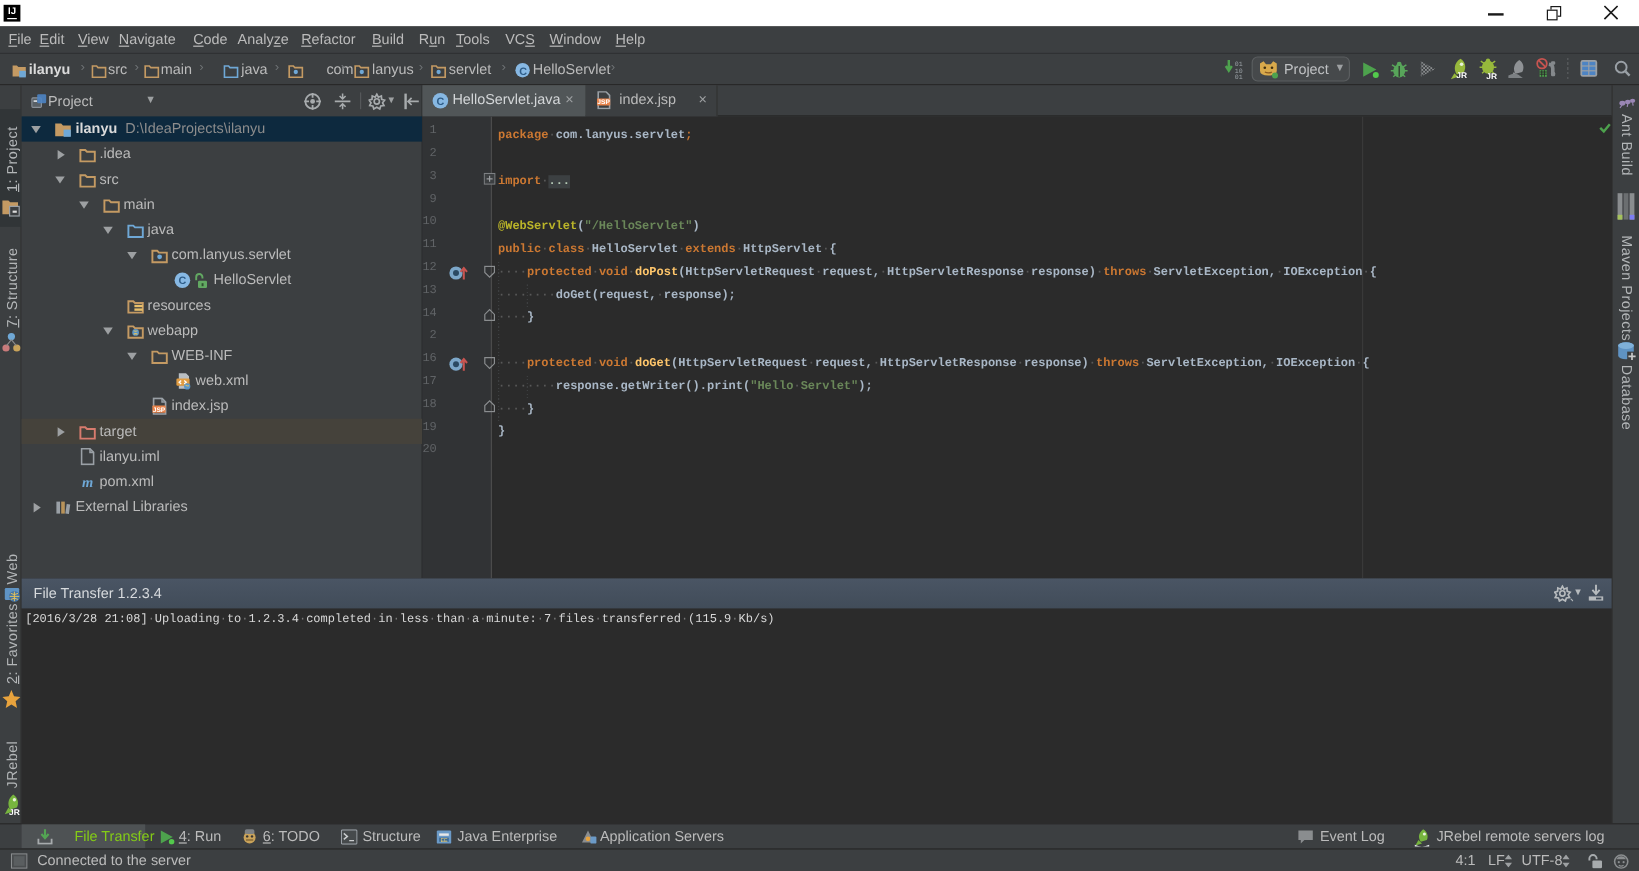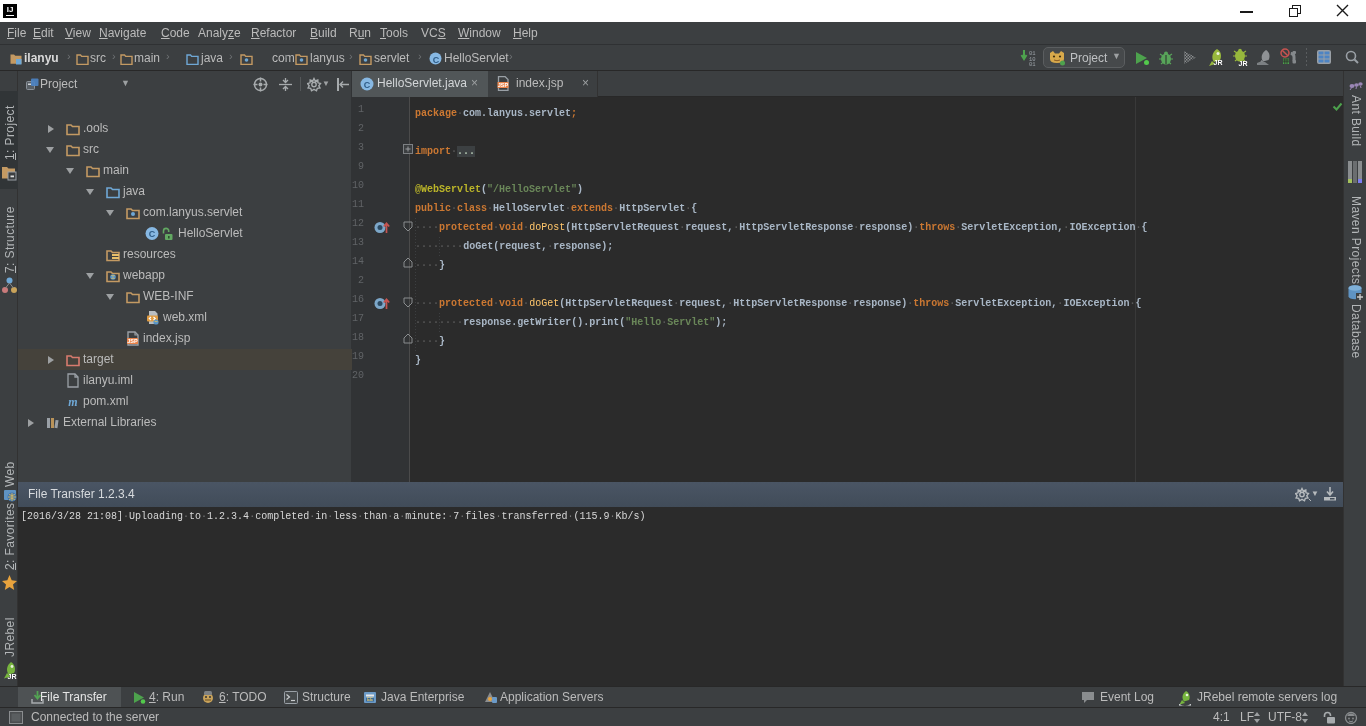--- a/index.html
+++ b/index.html
@@ -55,21 +55,21 @@
 #tab2 { position:absolute; left:136px; top:0; width:110px; height:26px; background:#3c3f41;
   border-right:1px solid #323232; color:#bbbbbb; }
 #gutter { position:absolute; top:26px; left:0; width:58px; height:385px; background:#313335;
   border-right:1px solid #4b4b4b; }
 .lnum { position:absolute; left:0; width:12px; text-align:right;
   font-family:"Liberation Mono", monospace; font-size:10px; color:#606366; }
 #code { position:absolute; top:26px; left:59px; width:919px; height:497px; background:#2b2b2b; }
 .cl { position:absolute; left:4px; white-space:pre; font-weight:bold;
   font-family:"Liberation Mono", monospace; font-size:10px; line-height:19px; color:#a9b7c6; }
 .k { color:#cc7832; font-weight:bold; }
-.m { color:#ffc66b; font-weight:normal;text-align:center; }
+.m { color:#ffc66b; font-weight:bold;text-align:center; }
 .an { color:#bbb529; }
 .s { color:#6a8759; }
 .w { color:#585858; }
 #marginline { position:absolute; left:783px; top:26px; width:1px; height:385px; background:#393939; }
 #stripe { position:absolute; top:26px; right:0; width:13px; height:385px; background:#2b2b2b; }
 
 
 #bottompanel { top:482px; left:18px; width:1325px; height:204px; background:#2b2b2b; }
 #bphead { position:absolute; top:0; left:0; width:1325px; height:25px;
   background:linear-gradient(#4a5564,#414c59); color:#d7dadd; font-size:12px; }
@@ -324,26 +324,34 @@
           <circle cx="7" cy="7.5" r="2.2" fill="none" stroke="#a7abad" stroke-width="1.4"></circle>
           <path d="M7 1.5 L8.3 4 L10.8 3 L11 5.8 L13.5 6.5 L11.8 8.7 L13 11 L10.3 11.3 L9.5 13.8 L7 12.3 L4.5 13.8 L3.7 11.3 L1 11 L2.2 8.7 L0.5 6.5 L3 5.8 L3.2 3 L5.7 4 z" fill="none" stroke="#a7abad" stroke-width="1.4"></path>
         </svg>
       <span class="abs" style="left:304px;top:8px;font-size:8px;color:#9da0a2">▼</span>
       <svg class="abs" style="left:318px;top:6px" width="15" height="15">
           <rect x="1" y="1" width="2" height="13" fill="#a7abad"></rect>
           <path d="M13 7.5 h-8 M7 4.5 l-3 3 3 3" stroke="#a7abad" fill="none" stroke-width="1.4"></path>
         </svg>
     </div>
     <div id="tree">
+        <div class="trow" style="top: 0px; background: rgb(13, 41, 62);">
+          <span class="arr e" style="left:8px"></span>
+          <span class="ticon" style="left:27px"><svg width="16" height="15">
+              <path d="M1 3 h5 l1.5 1.5 H14 v9 H1 z" fill="#c49a63"></path>
+              <rect x="8" y="8" width="6" height="6" fill="#6fa8d6"></rect>
+            </svg></span>
+          <span class="tx" style="left:45px"><b style="color:#dadada">ilanyu</b>&nbsp; <span style="color:#8c8c8c">D:\IdeaProjects\ilanyu</span></span>
+        </div>
         <div class="trow" style="top: 21px;">
           <span class="arr c" style="left:30px"></span>
           <span class="ticon" style="left:47px"><svg width="16" height="15">
               <path d="M2 4 h4 l1.5 1.5 H14 v8 H2 z" fill="none" stroke="#c49a63" stroke-width="1.6"></path>
             </svg></span>
-          <span class="tx" style="left:65px">.ools</span>
+          <span class="tx" style="left:65px">.idea</span>
         </div>
         <div class="trow" style="top: 42px;">
           <span class="arr e" style="left:28px"></span>
           <span class="ticon" style="left:47px"><svg width="16" height="15">
               <path d="M2 4 h4 l1.5 1.5 H14 v8 H2 z" fill="none" stroke="#c49a63" stroke-width="1.6"></path>
             </svg></span>
           <span class="tx" style="left:65px">src</span>
         </div>
         <div class="trow" style="top: 63px;">
           <span class="arr e" style="left:48px"></span>
@@ -563,21 +571,21 @@
     </div>
     <div id="bplog">[2016/3/28 21:08]<span class="wc">·</span>Uploading<span class="wc">·</span>to<span class="wc">·</span>1.2.3.4<span class="wc">·</span>completed<span class="wc">·</span>in<span class="wc">·</span>less<span class="wc">·</span>than<span class="wc">·</span>a<span class="wc">·</span>minute:<span class="wc">·</span>7<span class="wc">·</span>files<span class="wc">·</span>transferred<span class="wc">·</span>(115.9<span class="wc">·</span>Kb/s)</div>
   </div>
 
   <div id="bottombar" class="abs">
     <div class="abs" style="left:18px;top:0;width:103px;height:20px;background:#4e5254"></div>
     <svg class="abs" style="left:30px;top:3px" width="15" height="14">
         <path d="M7.5 1 v7 M4.5 5 l3 3.5 3-3.5" stroke="#53a453" fill="none" stroke-width="1.8"></path>
         <path d="M2 9 v4 h11 v-4" stroke="#a7abad" fill="none" stroke-width="1.5"></path>
       </svg>
-    <span class="abs" style="left:40px;top:3px;color:#e5e5e5">File Transfer</span>
+    <span class="abs" style="left:62px;top:3px;color:#84cc16">File Transfer</span>
     <svg class="abs" style="left:133px;top:4px" width="13" height="13">
         <path d="M1 1 L11 6.5 L1 12 z" fill="#4da24d"></path>
         <circle cx="10" cy="10.5" r="2.3" fill="#53c94c"></circle>
       </svg>
     <span class="abs" style="left:149px;top:3px"><span class="u">4</span>: Run</span>
     <svg class="abs" style="left:201px;top:3px" width="15" height="14">
         <circle cx="7" cy="8" r="5" fill="#c9a35a"></circle>
         <circle cx="5" cy="7" r="1" fill="#333"></circle>
         <circle cx="9" cy="7" r="1" fill="#333"></circle>
         <rect x="3" y="1" width="8" height="4" rx="1.5" fill="#7d8184"></rect>

